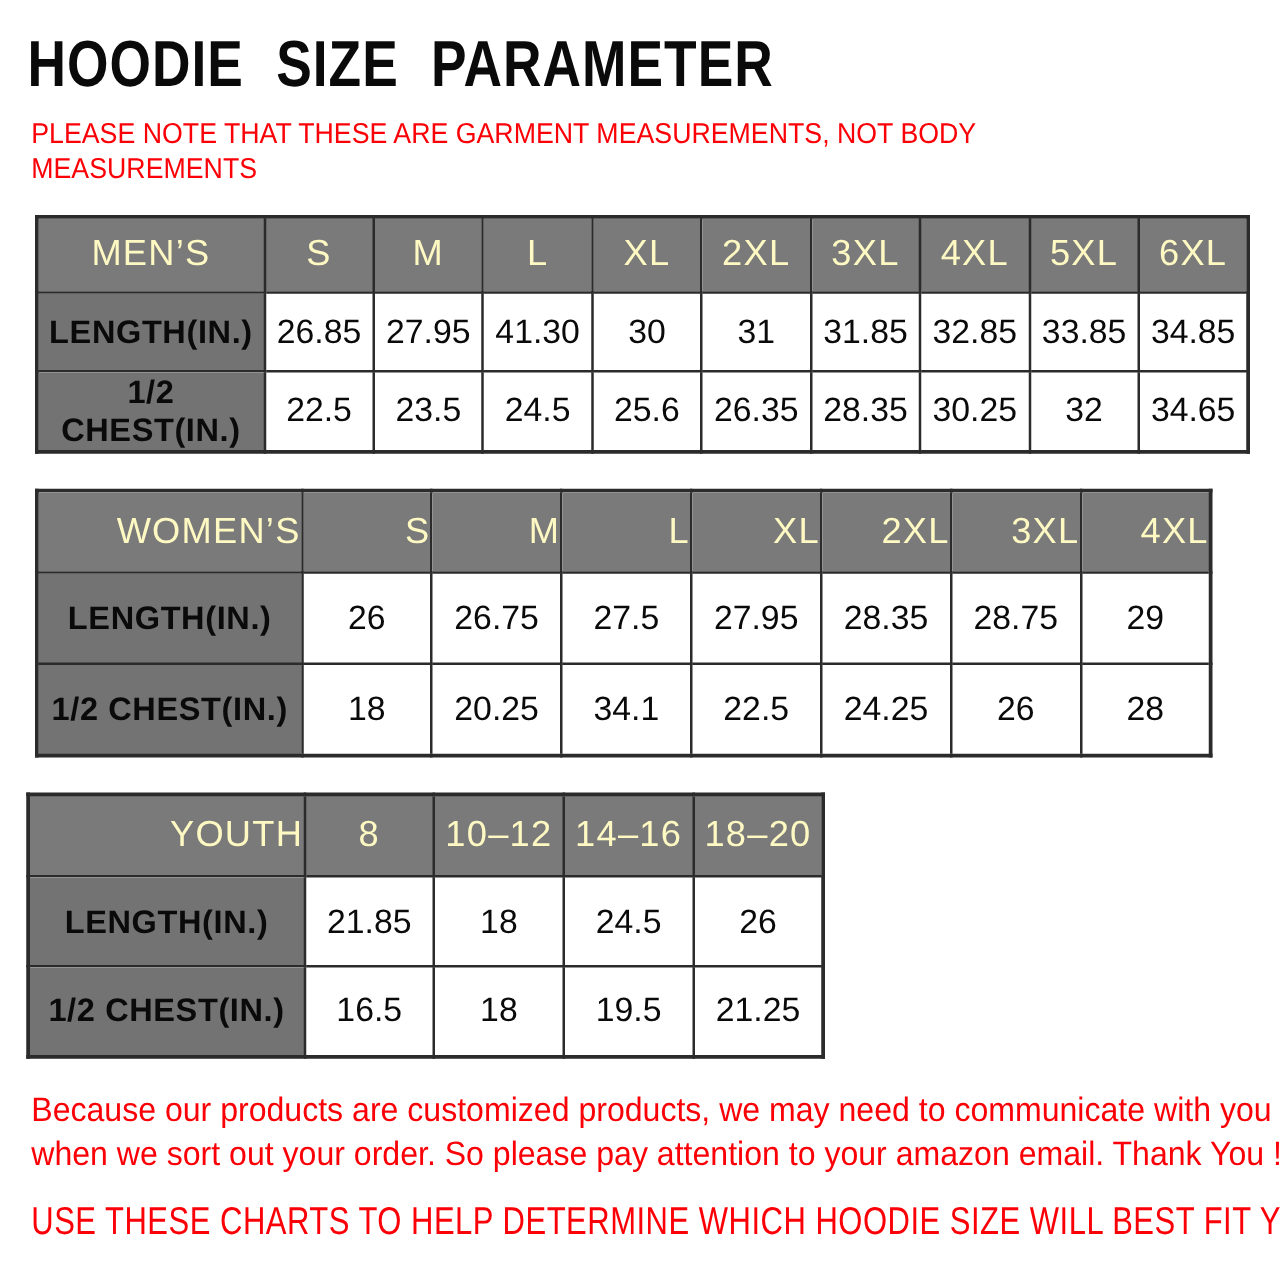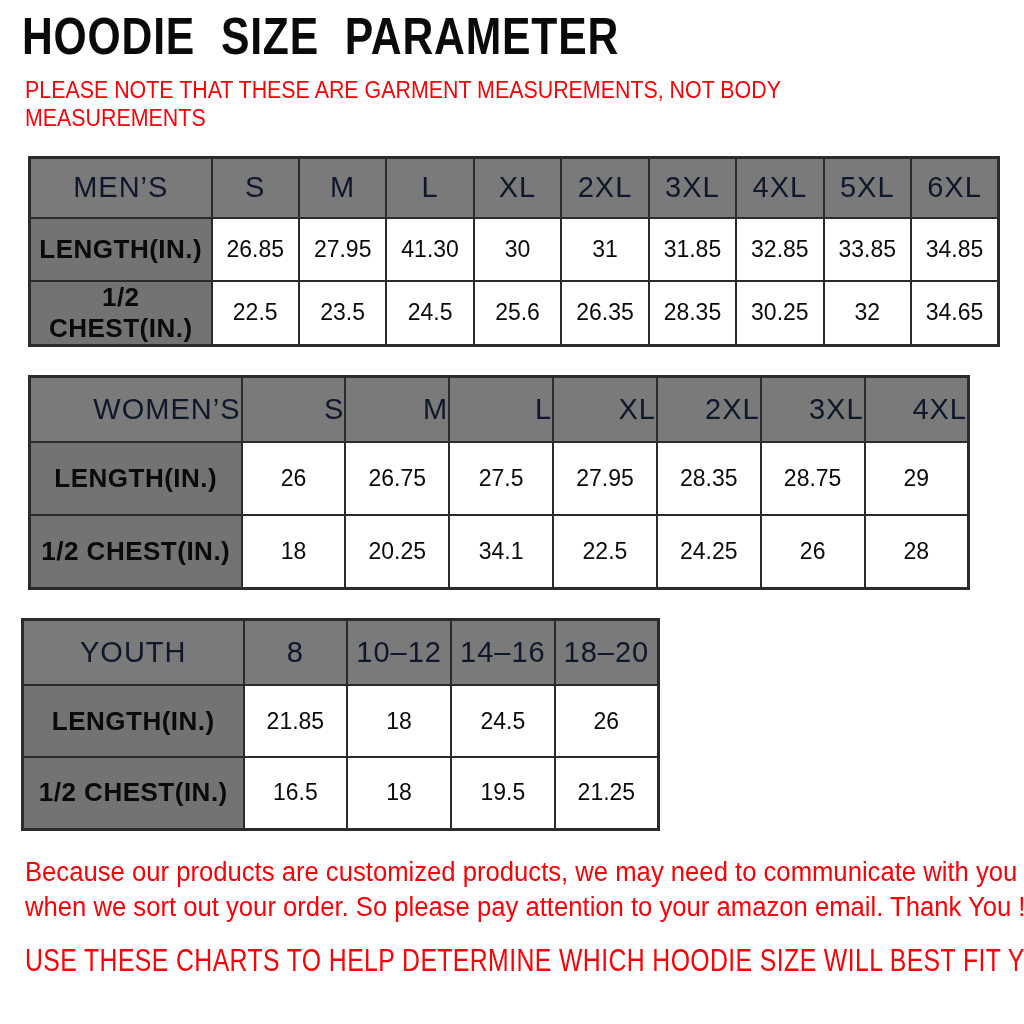--- a/index.html
+++ b/index.html
@@ -9,21 +9,21 @@
     --ink:#0a0a0a;
   }
   *{box-sizing:border-box;margin:0;padding:0;}
   html,body{width:1024px;height:1024px;}
   body{
     background:#ffffff;
     font-family:"Liberation Sans", sans-serif;
     color:var(--ink);
     overflow:hidden;
   }
-  .page{width:1024px;height:1024px;padding-top:6px;}
+  .page{width:1024px;height:1024px;padding-top:22px;}
 
   h1.title{
     margin-left:22px;
     font-size:52px;
     font-weight:700;
     letter-spacing:1px;
     word-spacing:16px;
     color:var(--ink);
     transform:scaleX(0.82);
     transform-origin:left top;
@@ -48,51 +48,51 @@
   }
   table.size-table th, table.size-table td{
     border:2px solid var(--border);
     text-align:center;
     vertical-align:middle;
     padding:0;
     overflow:hidden;
   }
   table.size-table thead th{
     background:var(--gray);
-    color:#0f172a;
+    color:#fef9c3;
     font-weight:400;
     font-size:29px;
     letter-spacing:1px;
   }
   table.size-table tbody th.row-label{
     background:#737373;
     font-weight:700;
     font-size:26px;
     letter-spacing:0.5px;
   }
   table.size-table tbody td{
-    font-size:23px;
+    font-size:27px;
     font-weight:400;
   }
 
   .t-mens{width:972px;margin:24px 0 0 28px;}
   .t-mens thead tr{height:60px;}
   .t-mens tbody tr{height:63px;}
   .t-mens .label-col{width:182px;}
 
   .t-womens{width:942px;margin:28px 0 0 28px;}
   .t-womens thead tr{height:66px;}
   .t-womens tbody tr{height:73px;}
   .t-womens .label-col{width:212px;}
   .t-womens thead th{font-size:30px;text-align:right;}
 
   .t-youth{width:639px;margin:28px 0 0 21px;}
   .t-youth thead tr{height:66px;}
   .t-youth tbody tr{height:72px;}
-  .t-youth .label-col{width:221px;}
+  .t-youth .label-col{width:221px;text-align:right;}
   .t-youth thead th{font-size:30px;}
 
   .footer-para{
     margin:24px 0 0 25px;
     color:var(--red);
     font-size:27px;
     line-height:35px;
     font-weight:400;
     transform:scaleX(0.95);
     transform-origin:left top;

